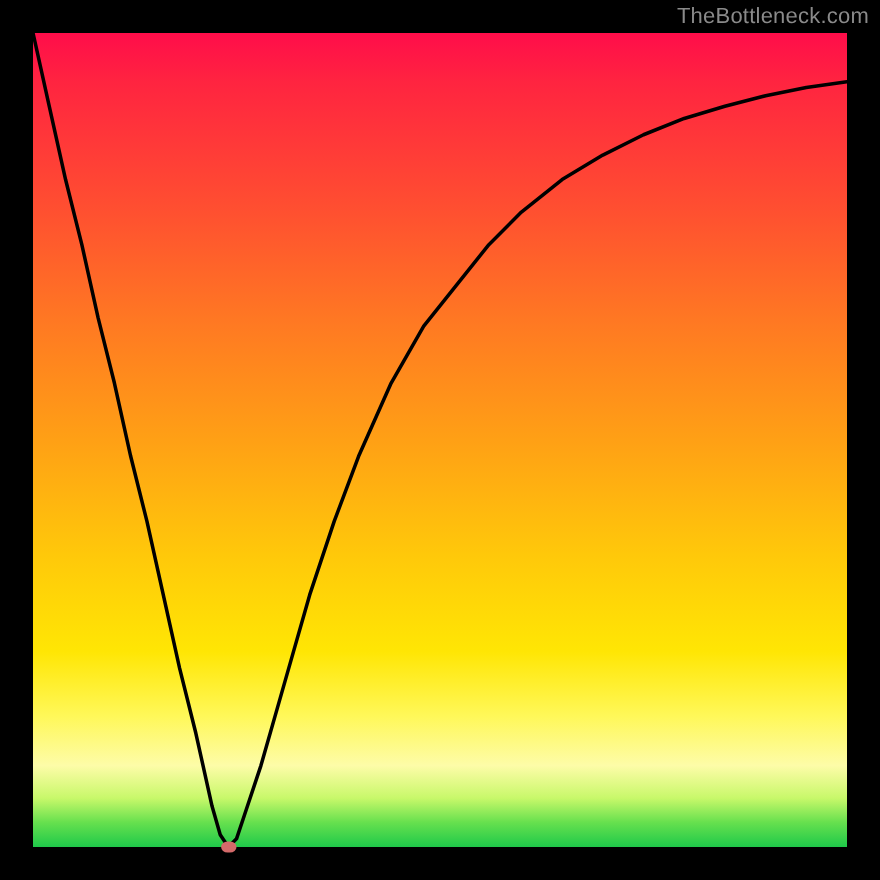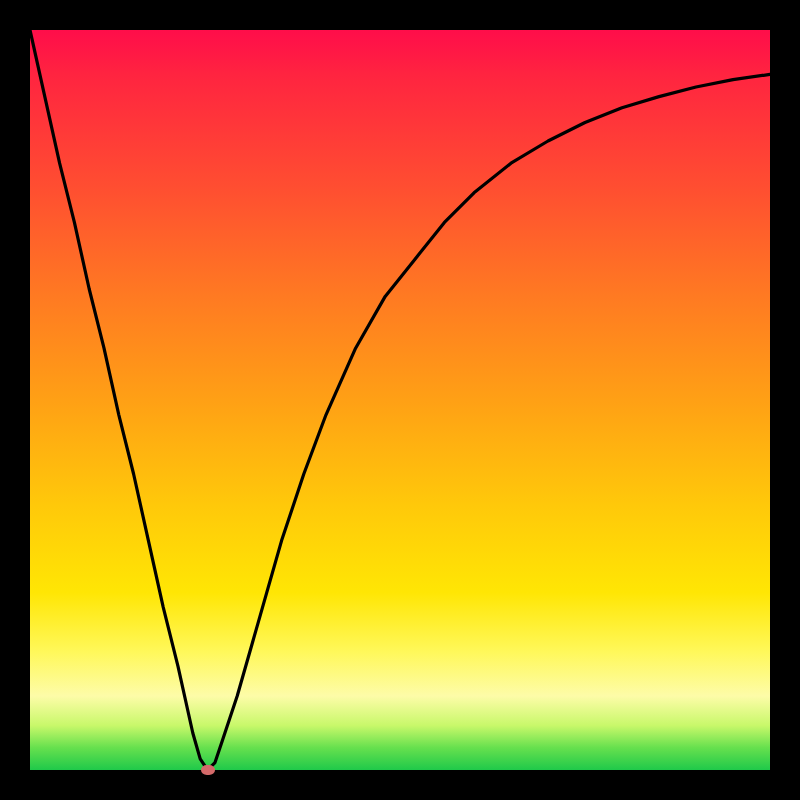--- a/index.html
+++ b/index.html
@@ -62,20 +62,21 @@
     height: 10px;
     border-radius: 50% / 60%;
     background: #d46a6a;
     transform: translate(-50%, -50%);
   }
 </style>
 </head>
 <body>
 
 <div class="chart-wrap">
+  <div class="watermark">TheBottleneck.com</div>
 
   <div class="plot-area">
     <svg class="curve-svg" viewBox="0 0 740 740" preserveAspectRatio="none">
       <path id="curve-path" fill="none" stroke="#000" stroke-width="3.2" stroke-linejoin="round" stroke-linecap="round" d="M0.00 0.00 L14.80 66.60 L29.60 133.20 L44.40 192.40 L59.20 259.00 L74.00 318.20 L88.80 384.80 L103.60 444.00 L118.40 510.60 L133.20 577.20 L148.00 636.40 L162.80 703.00 L170.20 728.90 L177.60 740.00 L185.00 732.60 L192.40 710.40 L207.20 666.00 L222.00 614.20 L236.80 562.40 L251.60 510.60 L273.80 444.00 L296.00 384.80 L325.60 318.20 L355.20 266.40 L384.80 229.40 L414.40 192.40 L444.00 162.80 L481.00 133.20 L518.00 111.00 L555.00 92.50 L592.00 77.70 L629.00 66.60 L666.00 56.98 L703.00 49.58 L740.00 44.40"></path>
     </svg>
     <div id="marker-dot" class="dot" style="left: 177.6px; top: 740px; background: rgb(212, 106, 106);"></div>
   </div>
 </div>
 
 </body></html>

